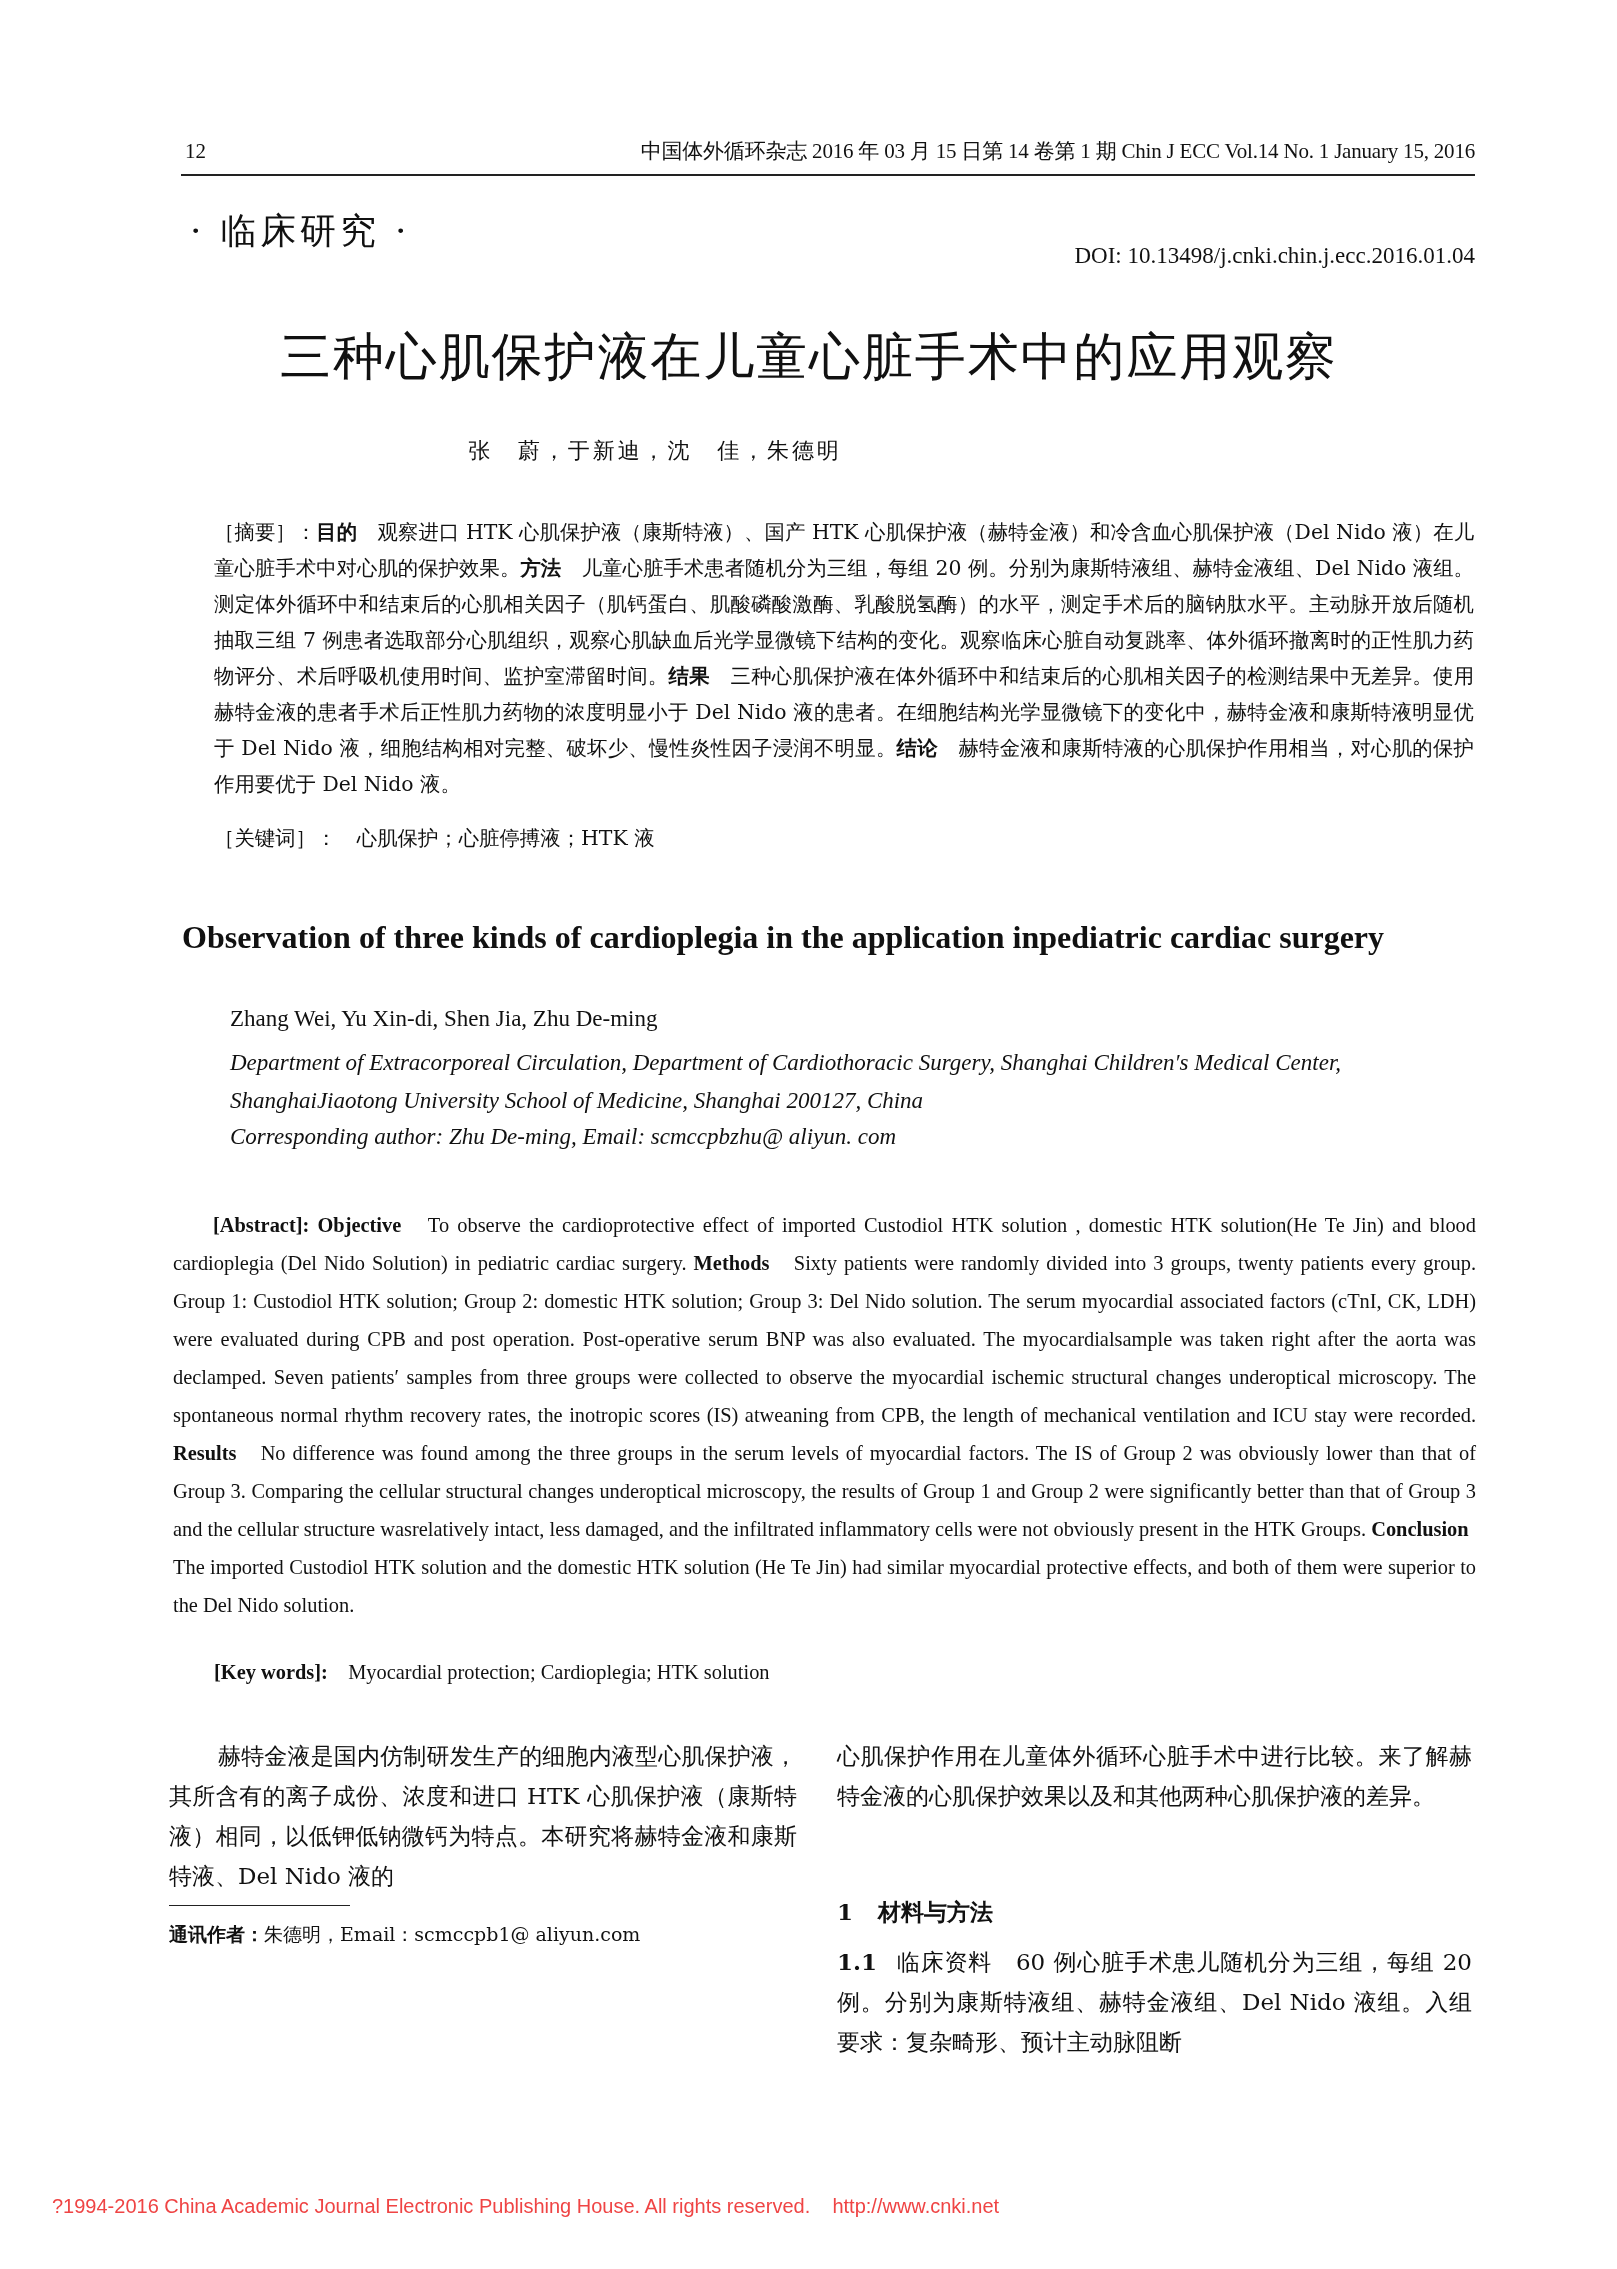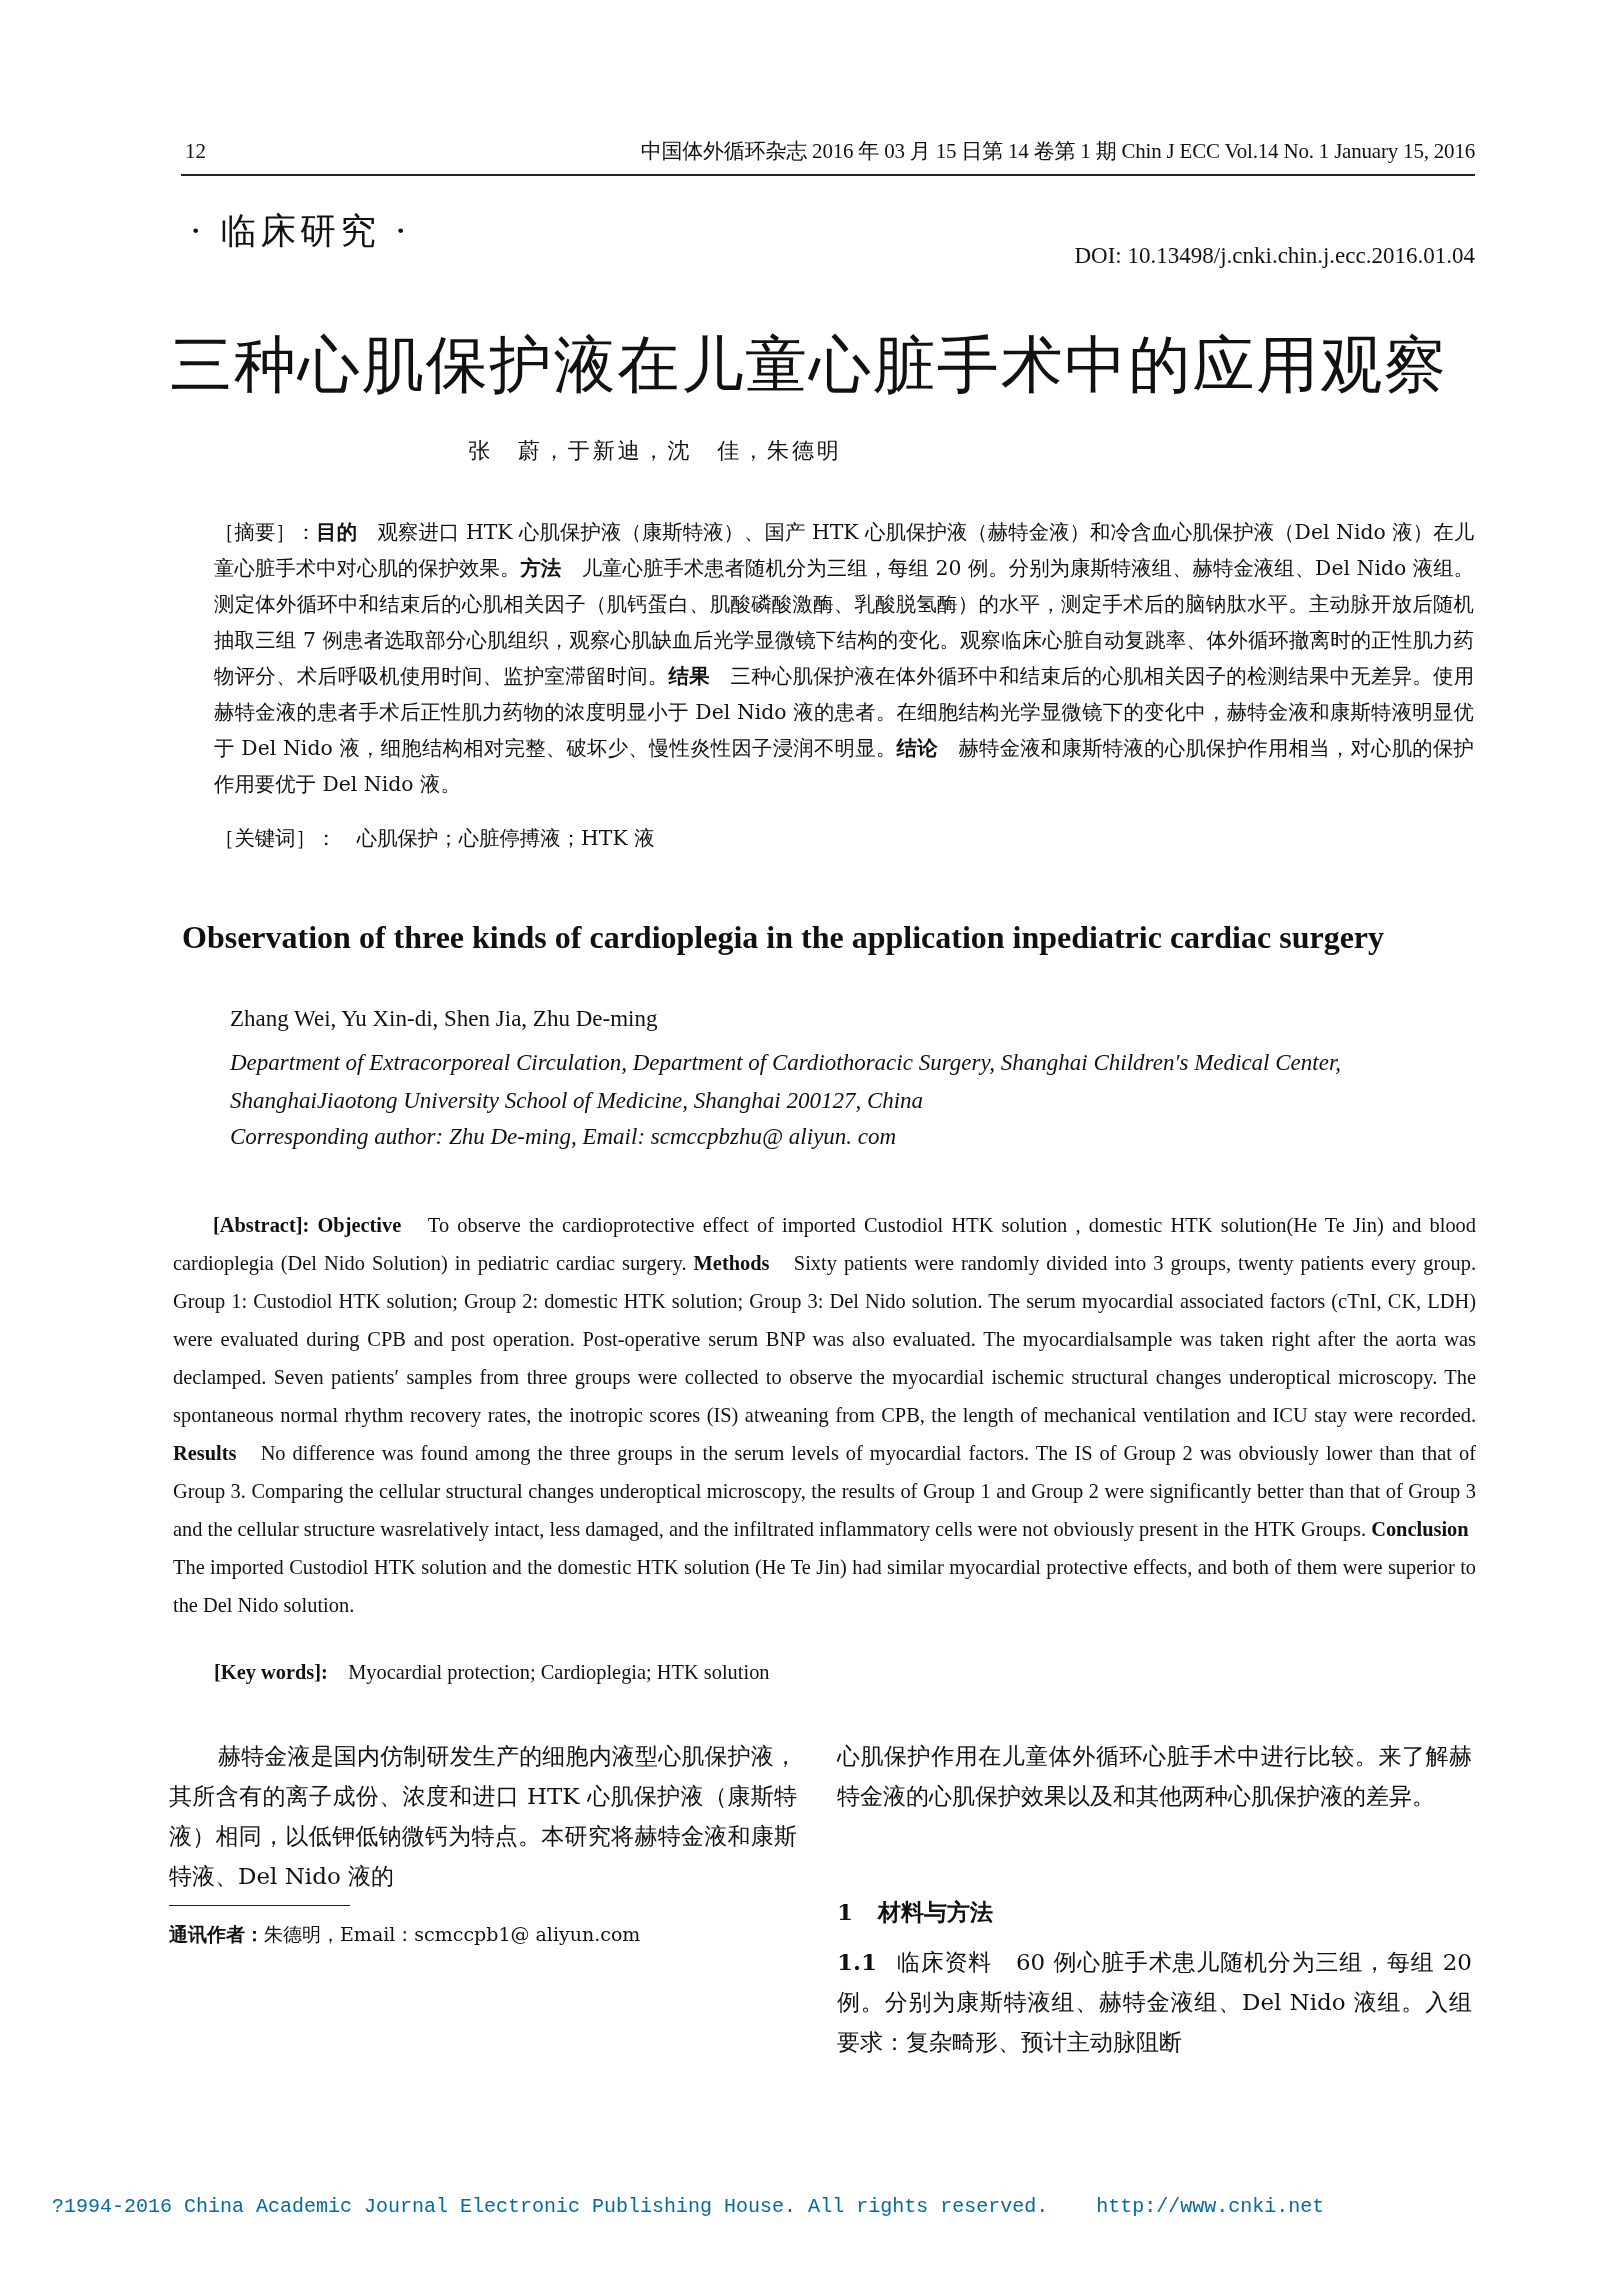--- a/index.html
+++ b/index.html
@@ -3,21 +3,21 @@
   <meta charset="utf-8">
   <style>
     html, body { margin: 0; padding: 0; background: #ffffff; }
     body { width: 1618px; height: 2269px; position: relative; overflow: hidden; color: #111; font-family: "DejaVu Serif", "Liberation Serif", serif; }
     .abs { position: absolute; }
     .header-page { left: 185px; top: 139px; font-size: 21px; font-family: "Liberation Serif", serif; }
     .header-journal { right: 143px; top: 137px; font-size: 21px; font-family: "Liberation Serif", serif; letter-spacing: -0.2px; }
     .header-rule { left: 181px; top: 174px; width: 1294px; height: 1.9px; background: #222; }
     .column-tag { left: 190px; top: 207px; font-size: 36px; font-family: "DejaVu Serif", serif; letter-spacing: 3.8px; }
     .doi { right: 143px; top: 243px; font-size: 23px; font-family: "Liberation Serif", serif; }
-    .cn-title { left: 0; width: 1618px; top: 323px; text-align: center; font-size: 62px; font-weight: normal; margin: 0; font-family: "DejaVu Serif", serif; letter-spacing: 1.9px; }
+    .cn-title { left: 0; width: 1618px; top: 323px; text-align: center; font-size: 51px; font-weight: normal; margin: 0; font-family: "DejaVu Serif", serif; letter-spacing: 1.9px; }
     .cn-authors { left: 0; width: 1310px; top: 436px; text-align: center; font-size: 22px; font-family: Liberation Serif, serif; letter-spacing: 2.9px; }
     .cn-abstract { left: 214px; width: 1260px; top: 514px; font-size: 20.4px; line-height: 36px; text-indent: 0; text-align: justify; font-family: "DejaVu Serif", serif; }
     .cn-abstract b { font-weight: bold; }
     .cn-keywords { left: 214px; top: 824px; font-size: 20.4px; font-family: "DejaVu Serif", serif; }
     .en-title { left: 173px; width: 1303px; top: 902px; font-size: 32px; line-height: 53px; font-weight: bold; margin: 9px; font-family: "Liberation Serif", serif; }
     .en-authors { left: 230px; top: 1006px; font-size: 23px; font-family: "Liberation Serif", serif; }
     .en-affil { left: 230px; width: 1246px; top: 1044px; font-size: 23px; line-height: 38px; font-style: italic; font-family: "Liberation Serif", serif; }
     .en-corr { left: 230px; top: 1124px; font-size: 23px; font-style: italic; font-family: "Liberation Serif", serif; }
     .en-abstract { left: 173px; width: 1303px; top: 1206px; font-size: 20.4px; line-height: 38px; text-align: justify; font-family: "Liberation Serif", serif; text-indent: 40px; }
     .en-abstract b { font-weight: bold; }
@@ -25,21 +25,21 @@
     .en-keywords b { font-weight: bold; }
     .col-left { left: 169px; width: 628px; top: 1736px; font-size: 23px; line-height: 40px; text-align: justify; font-family: "DejaVu Serif", serif; text-indent: 49px; }
     .footnote-rule { left: 169px; top: 1905px; width: 181px; height: 1.4px; background: #222; }
     .footnotes { left: 169px; width: 628px; top: 1921px; font-size: 19px; line-height: 27.6px; font-family: "DejaVu Serif", serif; }
     .footnotes b { font-weight: bold; }
     .col-right { left: 837px; width: 635px; top: 1736px; font-size: 23px; line-height: 40px; text-align: justify; font-family: "DejaVu Serif", serif; }
     .section-head { left: 837px; top: 1897px; font-size: 23px; font-weight: bold; font-family: "DejaVu Serif", serif; }
     .section-head .num { margin-right: 25px; }
     .subsection { left: 837px; width: 635px; top: 1942px; font-size: 23px; line-height: 40px; text-align: justify; font-family: "DejaVu Serif", serif; }
     .subsection b { font-weight: bold; margin-right: 19px; }
-    .copyright { left: 52px; top: 2195px; font-size: 20px; color: #0369a1; font-family: Liberation Mono, monospace; white-space: pre; }
+    .copyright { left: 52px; top: 2195px; font-size: 20px; color: #ef4444; font-family: Liberation Sans, sans-serif; white-space: pre; }
   </style>
 </head>
 <body>
 
 <div class="abs header-page">12</div>
 <div class="abs header-journal">中国体外循环杂志 2016 年 03 月 15 日第 14 卷第 1 期 Chin J ECC Vol.14 No. 1 January 15, 2016</div>
 <div class="abs header-rule"></div>
 
 <div class="abs column-tag">· 临床研究 ·</div>
 <div class="abs doi">DOI: 10.13498/j.cnki.chin.j.ecc.2016.01.04</div>

